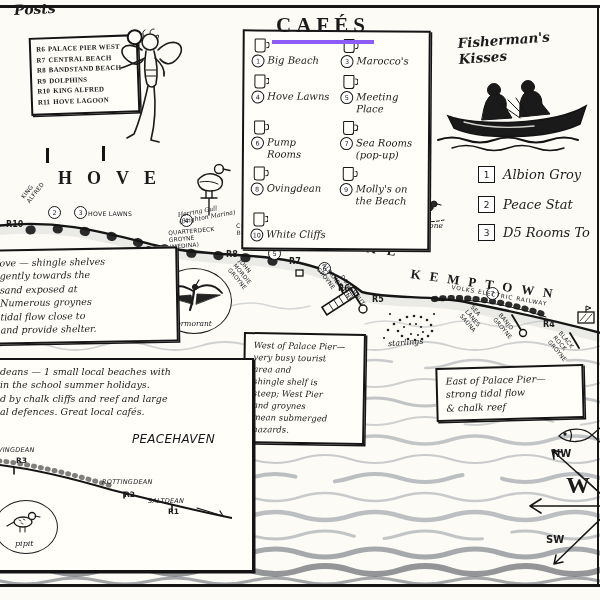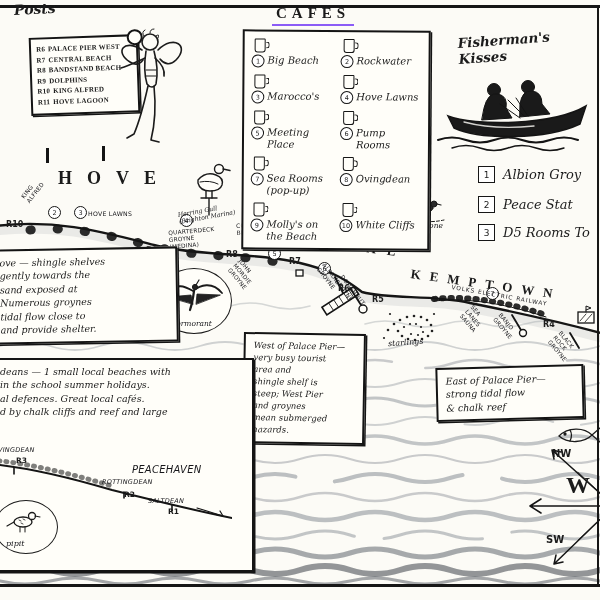--- a/index.html
+++ b/index.html
@@ -43,22 +43,22 @@
         border:2px solid #141414;box-shadow:1.5px 1.5px 0 #141414;padding:7px 7px 6px 7px;
         transform:rotate(.4deg);display:grid;grid-template-columns:1fr 1fr;gap:7px 8px;}
   .cafe-cell{display:flex;flex-direction:column;gap:2px;}
   .cup{position:relative;width:9px;height:12px;border:1.3px solid #161616;
        border-radius:1px 1px 3px 3px;margin-left:3px;}
   .cup:after{content:"";position:absolute;right:-4.5px;top:2px;width:3px;height:5px;
        border:1.2px solid #161616;border-left:none;border-radius:0 3px 3px 0;}
   .cafe-line{display:flex;gap:3px;align-items:flex-start;}
   .cafe-name{font-style:italic;font-size:10px;line-height:1.15;}
   
-  .cafes-title{font-family:"Liberation Serif",serif;font-weight:bold;font-size:15px;
-       letter-spacing:5px;border-bottom:2px solid #8b5cf6;padding:0 4px 2px 4px;}
+  .cafes-title{font-family:"Liberation Serif",serif;font-weight:bold;font-size:21px;
+       letter-spacing:5px;border-bottom:4px solid #8b5cf6;padding:8px 4px 2px 4px;}
   .kiss-row{position:absolute;display:flex;gap:8px;align-items:center;}
   .kiss-label{font-style:italic;font-size:13px;white-space:nowrap;}
   .wl-label{font-style:italic;color:#16161a;}
   .tower{position:absolute;width:7px;height:12px;border:1px solid #222;
        background:repeating-linear-gradient(45deg,#444 0 1px,transparent 1px 3px);}
 </style>
 </head>
 <body>
 
 <svg class="abs" style="left:0;top:0;width:600px;height:600px;z-index:1" viewBox="0 0 600 600">
@@ -152,27 +152,20 @@
 </svg>
 
 <div class="abs cafes-title" style="left:272px;top:5px;z-index:7">CAFÉS</div>
 
 <div class="cafes-box" style="z-index:5">
   <div class="cafe-cell">
     <span class="cup"></span>
     <span class="cafe-line">
         <span class="circ">1</span>
         <span class="cafe-name">Big Beach</span>
-      </span>
-  </div>
-  <div class="cafe-cell">
-    <span class="cup"></span>
-    <span class="cafe-line">
-        <span class="circ">2</span>
-        <span class="cafe-name">Rockwater</span>
       </span>
   </div>
   <div class="cafe-cell">
     <span class="cup"></span>
     <span class="cafe-line">
         <span class="circ">3</span>
         <span class="cafe-name">Marocco's</span>
       </span>
   </div>
   <div class="cafe-cell">
@@ -382,51 +375,51 @@
 
 <div class="note" style="left:436px;top:366px;width:128px;transform:rotate(-1.5deg);z-index:5">
   <div>East of Palace Pier—</div>
   <div>strong tidal flow</div>
   <div>&amp; chalk reef</div>
 </div>
 
 <div class="note" style="left:-10px;top:358px;width:244px;height:200px;padding:5px 8px;z-index:5">
   <div>deans — 1 small local beaches with</div>
   <div>in the school summer holidays.</div>
+  <div>d by chalk cliffs and reef and large</div>
   <div>al defences. Great local cafés.</div>
-  <div>d by chalk cliffs and reef and large</div>
 
   <svg style="position:absolute;left:0;top:78px;width:240px;height:120px" viewBox="0 0 240 120">
     <g fill="none" stroke="#151515" stroke-linecap="round">
       <path d="M0,26 C40,30 80,40 120,52 C160,62 200,72 240,80" stroke-width="2"></path>
       <path d="M0,22 C40,26 80,36 120,48" stroke-width="5" stroke-dasharray="1 6" opacity=".55"></path>
       <path d="M22,30 v6 M132,54 v6 M180,67 v6" stroke-width="1.6"></path>
       <path d="M205,70 l26,8 M231,78 l-6,-1 M231,78 l-3,-5" stroke-width="1.2"></path>
     </g>
   </svg>
 
   <span class="tinylab" style="position:absolute;left:6px;top:86px;font-size:6.5px">VINGDEAN</span>
   <span class="rlab" style="position:absolute;left:24px;top:96px;font-size:7.5px;font-style:normal">R3</span>
   <span class="tinylab" style="position:absolute;left:110px;top:118px;font-size:6.5px">ROTTINGDEAN</span>
   <span class="rlab" style="position:absolute;left:132px;top:130px;font-size:7.5px;font-style:normal">R2</span>
   <span class="tinylab" style="position:absolute;left:156px;top:137px;font-size:6.5px">SALTDEAN</span>
   <span class="rlab" style="position:absolute;left:176px;top:147px;font-size:7.5px;font-style:normal">R1</span>
-  <span class="tinylab" style="position:absolute;left:140px;top:104px;font-size:10px">PEACEHAVEN</span>
+  <span class="tinylab" style="position:absolute;left:140px;top:72px;font-size:12px">PEACEHAVEN</span>
 
   <div style="position:absolute;left:2px;top:140px;width:62px;height:52px;background:#fffef9;border:1.5px solid #1b1b1b;border-radius:50%">
     <svg style="position:absolute;left:10px;top:6px;width:40px;height:30px" viewBox="0 0 40 30">
       <g stroke="#1b1b1b" stroke-linecap="round">
         <ellipse cx="18" cy="15" rx="9" ry="5" fill="#fffef9" stroke-width="1.3"></ellipse>
         <circle cx="27" cy="9" r="3.5" fill="#fffef9" stroke-width="1.3"></circle>
         <path d="M30,9 l5,1 M9,15 l-7,4" fill="none" stroke-width="1.2"></path>
         <path d="M15,20 v5 M20,20 v5" fill="none" stroke-width="1"></path>
         <path d="M14,13 l2,1 M18,12 l2,1 M16,16 l2,1" stroke-width=".8" fill="none"></path>
       </g>
     </svg>
-    <span class="wl-label" style="position:absolute;left:11px;bottom:4px;font-size:8px">pipit</span>
+    <span class="wl-label" style="position:absolute;left:20px;bottom:4px;font-size:8px">pipit</span>
   </div>
 </div>
 
 <svg class="abs" style="left:528px;top:428px;width:72px;height:160px;z-index:4" viewBox="0 0 72 160">
   <g stroke="#151515" stroke-width="1.5" fill="none" stroke-linecap="round">
     <path d="M86,78 L24,22 M24,22 l9,2 M24,22 l2,9"></path>
     <path d="M86,78 L2,78 M2,78 l11,-7 M2,78 l11,7"></path>
     <path d="M86,78 L26,136 M26,136 l9,-2 M26,136 l2,-9"></path>
     <path d="M86,78 L50,44 M86,78 L50,112" stroke-width=".9" opacity=".7"></path>
   </g>

